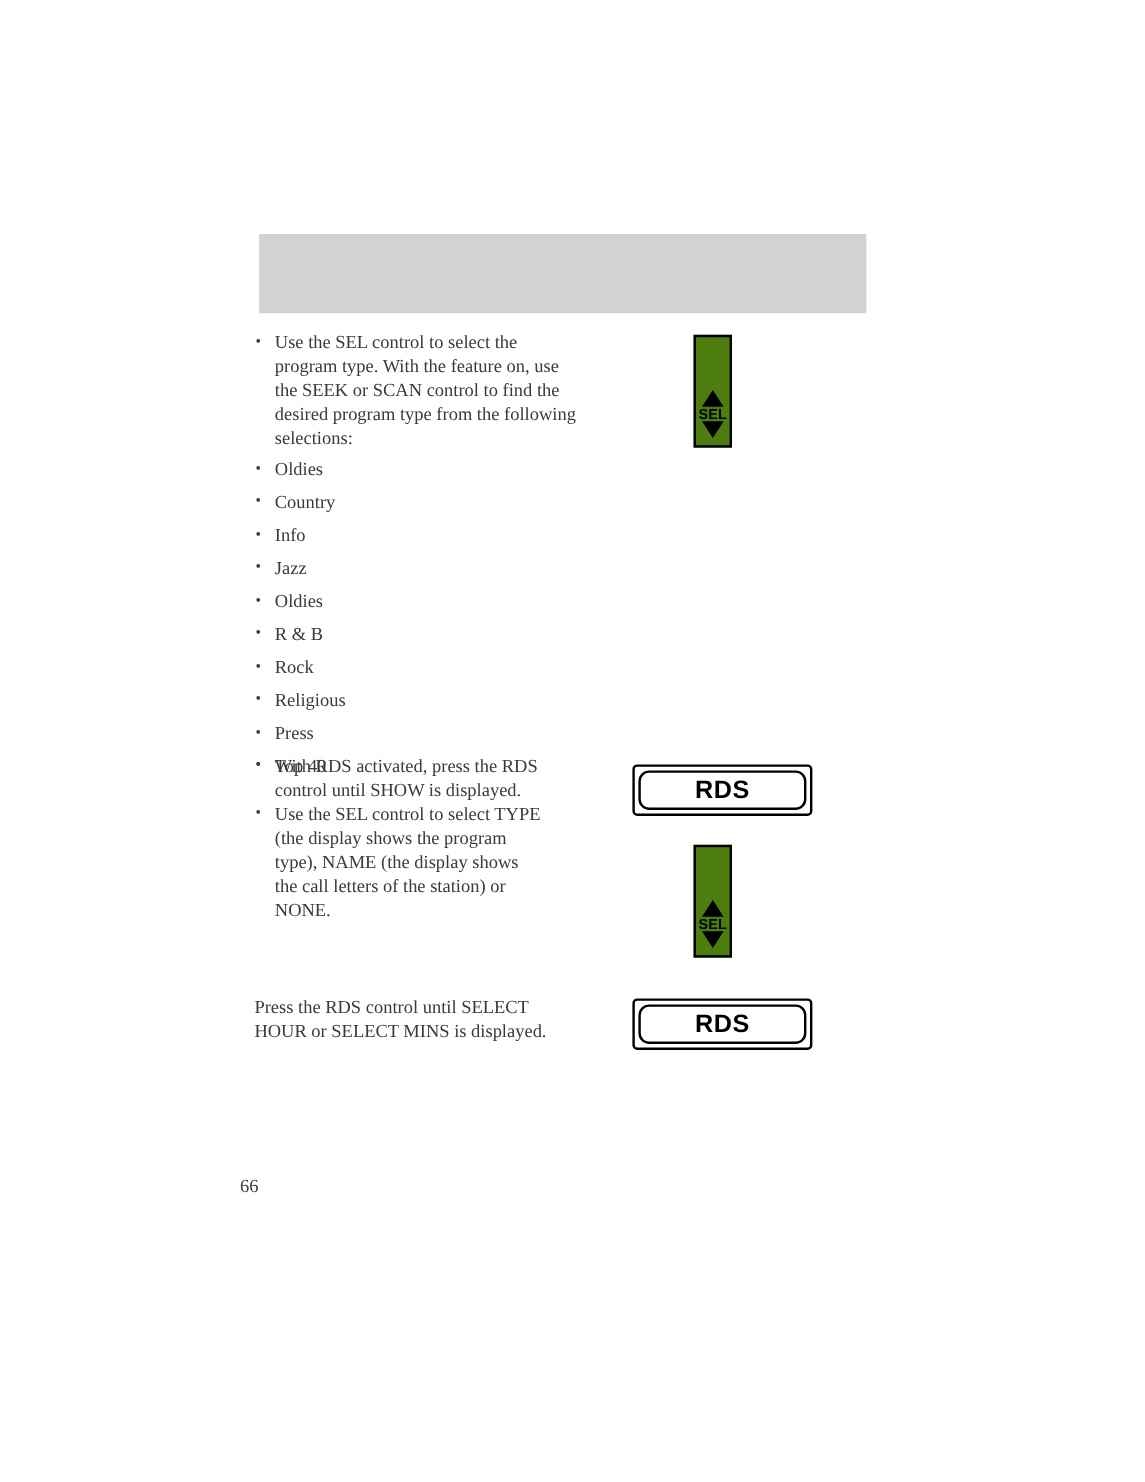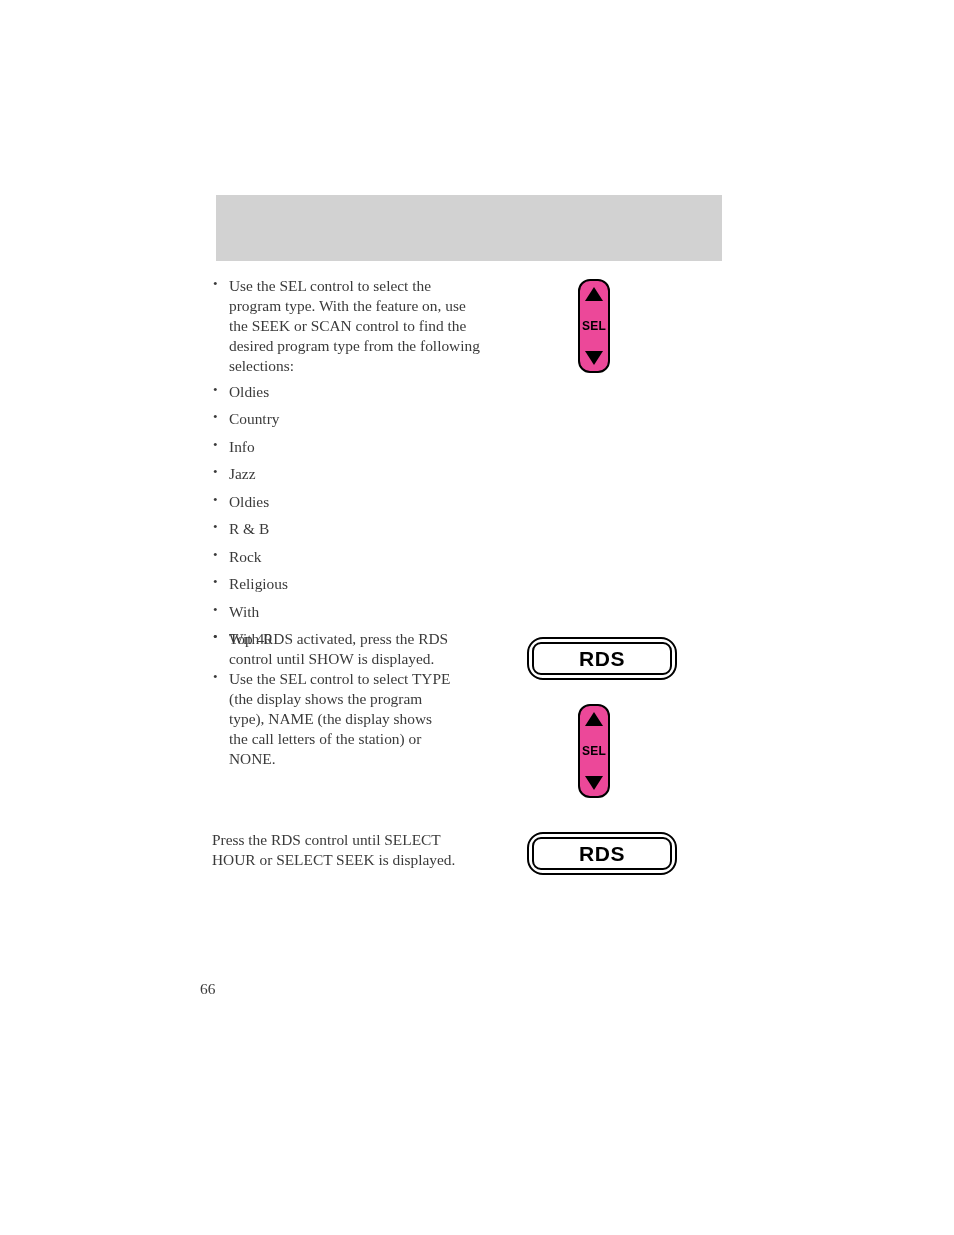--- a/index.html
+++ b/index.html
@@ -77,27 +77,27 @@
     font-size: 15.4px;
     line-height: 1.295;
   }
 
   
   .sel-control {
     position: absolute;
     width: 32px;
     height: 94px;
     border: 2.5px solid #000;
-    border-radius: 12px;
-    background: #ec4899;
+    border-radius: 0;
+    background: #4d7c0f;
     box-sizing: border-box;
     display: flex;
     flex-direction: column;
     align-items: center;
-    justify-content: space-between;
+    justify-content: flex-end;
     padding: 6px 0 6px 0;
   }
   .sel-control .tri {
     width: 0;
     height: 0;
     border-left: 9px solid transparent;
     border-right: 9px solid transparent;
   }
   .sel-control .tri.up {
     border-bottom: 14px solid #000;
@@ -113,21 +113,21 @@
     letter-spacing: 0.2px;
     line-height: 1;
   }
 
   
   .rds-button {
     position: absolute;
     width: 150px;
     height: 43px;
     border: 2.5px solid #000;
-    border-radius: 16px;
+    border-radius: 4px;
     background: #fff;
     box-sizing: border-box;
     display: flex;
     align-items: center;
     justify-content: center;
   }
   .rds-button .inner-ring {
     position: absolute;
     left: 3px;
     top: 3px;
@@ -179,21 +179,21 @@
   <div class="text-col" style="top:382px; width:272px;">
     <ul class="bullets options">
       <li>Oldies</li>
       <li>Country</li>
       <li>Info</li>
       <li>Jazz</li>
       <li>Oldies</li>
       <li>R &amp; B</li>
       <li>Rock</li>
       <li>Religious</li>
-      <li>With</li>
+      <li>Press</li>
       <li>Top 40</li>
     </ul>
   </div>
 
   <div class="text-col" style="top:629px; width:240px;">
     <ul class="bullets">
       <li class="para-block">With RDS activated, press the RDS control until SHOW is displayed.</li>
       <li class="para-block">Use the SEL control to select TYPE (the display shows the program type), NAME (the display shows the call letters of the station) or NONE.</li>
     </ul>
   </div>
@@ -203,21 +203,21 @@
     <span class="rds-label">RDS</span>
   </div>
 
   <div class="sel-control" style="left:578px; top:704px;">
     <span class="tri up"></span>
     <span class="sel-label">SEL</span>
     <span class="tri down"></span>
   </div>
 
   <div class="text-col" style="top:830px; width:262px;">
-    <p class="plain-para" style="margin:0;">Press the RDS control until SELECT HOUR or SELECT SEEK is displayed.</p>
+    <p class="plain-para" style="margin:0;">Press the RDS control until SELECT HOUR or SELECT MINS is displayed.</p>
   </div>
 
   <div class="rds-button" style="left:527px; top:832px;">
     <span class="inner-ring"></span>
     <span class="rds-label">RDS</span>
   </div>
 
   <div class="page-number">66</div>
 
 </div>

